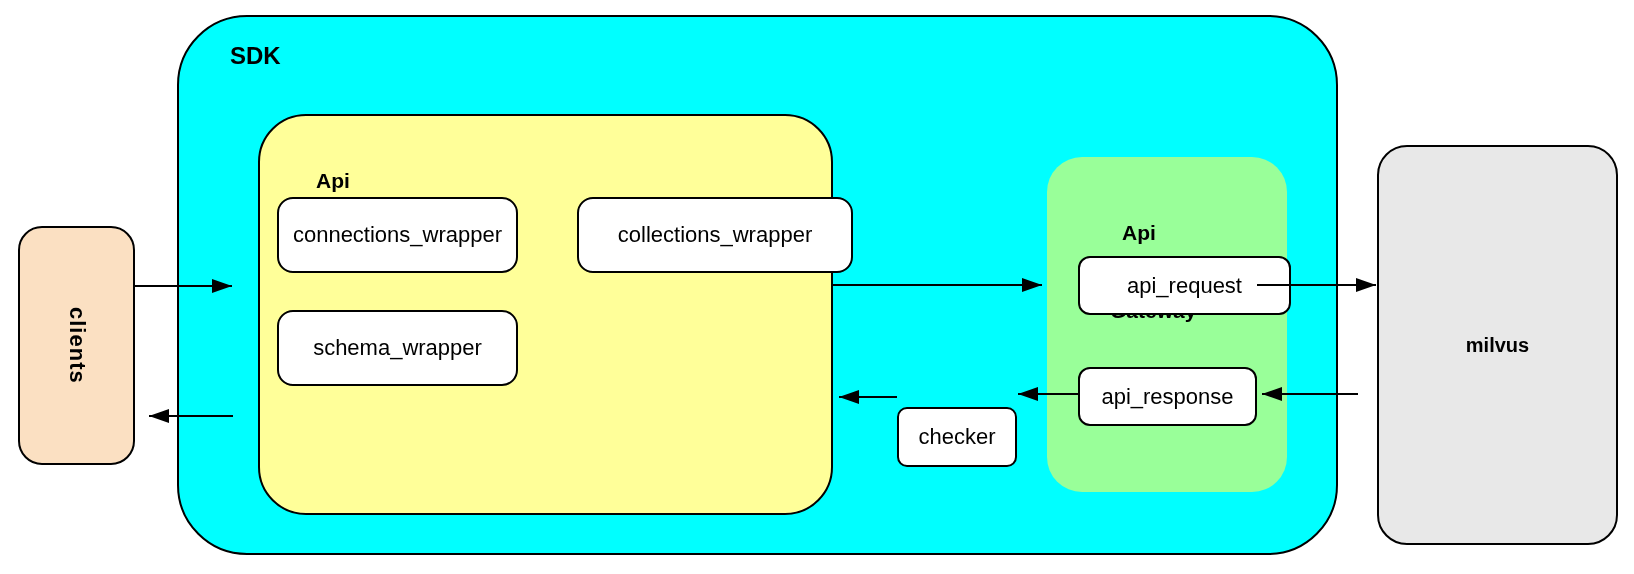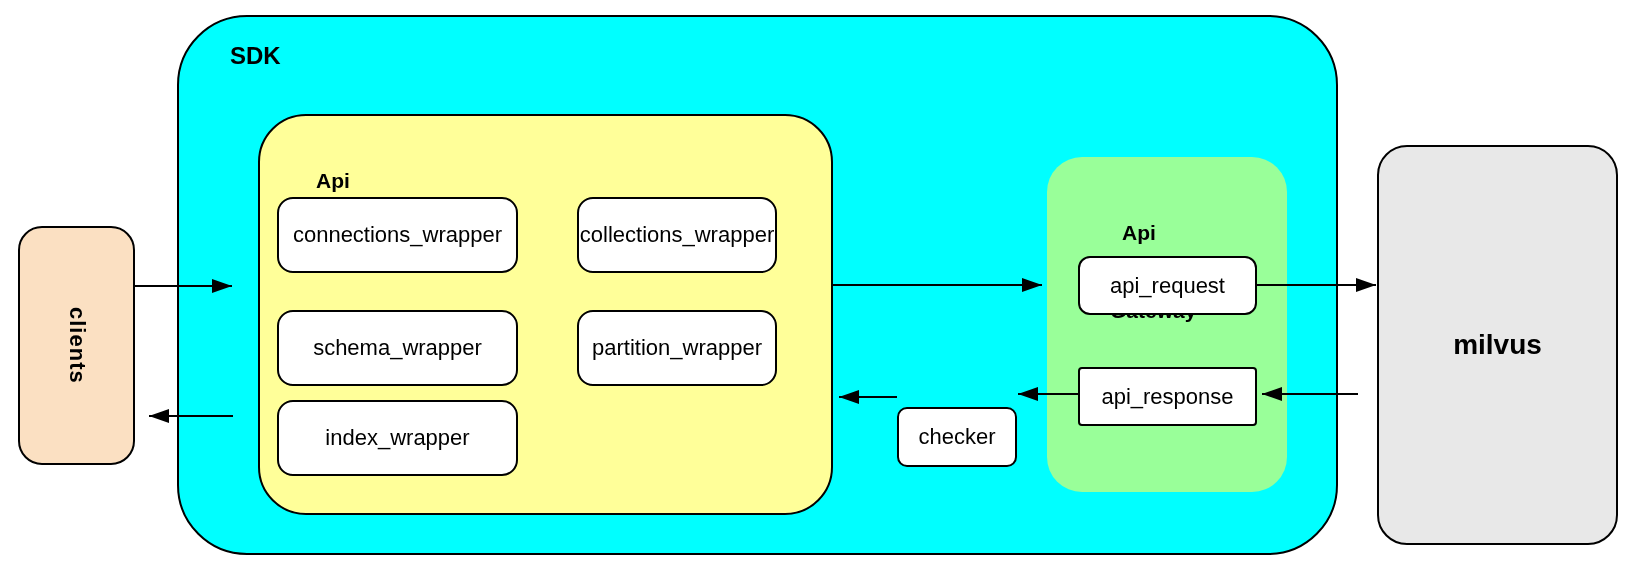--- a/index.html
+++ b/index.html
@@ -13,34 +13,34 @@
   }
   
   #sdk          { left:177px;  top:15px;  width:1161px; height:540px; border-radius:70px; }
   #api-wrapper  { left:258px;  top:114px; width:575px;  height:401px; border-radius:48px; }
   #api-gateway  { left:1047px; top:157px; width:240px;  height:335px; border-radius:35px; border:none; }
   #milvus       { left:1377px; top:145px; width:241px;  height:400px; border-radius:30px; }
   #clients      { left:18px;   top:226px; width:117px;  height:239px; border-radius:24px; }
   
   .wbox  { border-radius:16px; font-size:22px; height:76px; background:#fff; }
   .col1  { left:277px; width:241px;justify-content:center; }
-  .col2  { left:577px; width:200px; }
+  .col2  { left:577px; width:276px; }
   .row1  { top:197px; }
   .row2  { top:310px; }
   .row3  { top:400px; }
   #checker      { left:897px;  top:367px; width:120px; height:60px; border-radius:10px; font-size:22px;margin-top:40px; }
-  #api-request  { left:1078px; top:256px; width:179px; height:59px; border-radius:12px; font-size:22px; }
-  #api-response { left:1078px; top:367px; width:179px; height:59px; border-radius:4px; font-size:22px; }
+  #api-request  { left:1078px; top:256px; width:213px; height:59px; border-radius:12px; font-size:22px; }
+  #api-response { left:1078px; top:367px; width:179px; height:59px; border-radius:12px; font-size:22px; }
   
   .lbl { position:absolute; font-weight:bold; white-space:pre; }
   #sdk-label         { left:230px;  top:42px;  font-size:24px; }
   #api-wrapper-label { left:258px;  top:116px; width:104px; font-size:21px; line-height:26px; text-align:center; }
   #api-gateway-label { left:1064px; top:168px; width:104px; font-size:21px; line-height:26px; text-align:center; }
   #api-wrapper-label span, #api-gateway-label span { display:block;margin-left:46px; }
-  .node-label-bold { font-weight:bold; font-size:28px; }
+  .node-label-bold { font-weight:bold; font-size:20px; }
   #clients .vertical-text {
     writing-mode:vertical-rl; font-weight:bold; font-size:22px; letter-spacing:1px;
   }
   
   #connectors { position:absolute; left:0; top:0; pointer-events:none; }
   #connectors line { stroke:#000; stroke-width:2; }
 </style>
 </head>
 <body>
 
@@ -56,26 +56,20 @@
   </div>
 
   <div class="node wbox col1 row1">
     <span>connections_wrapper</span>
   </div>
   <div class="node wbox col2 row1">
     <span>collections_wrapper</span>
   </div>
   <div class="node wbox col1 row2">
     <span>schema_wrapper</span>
-  </div>
-  <div class="node wbox col2 row2">
-    <span>partition_wrapper</span>
-  </div>
-  <div class="node wbox col1 row3">
-    <span>index_wrapper</span>
   </div>
 
   <div class="node" id="api-gateway" style="background-color: rgb(153, 255, 153);"></div>
   <div class="lbl" id="api-gateway-label">
     <span>Api</span>
     <span>Gateway</span>
   </div>
 
   <div class="node" id="api-request" style="background-color: rgb(255, 255, 255);">
     <span>api_request</span>

